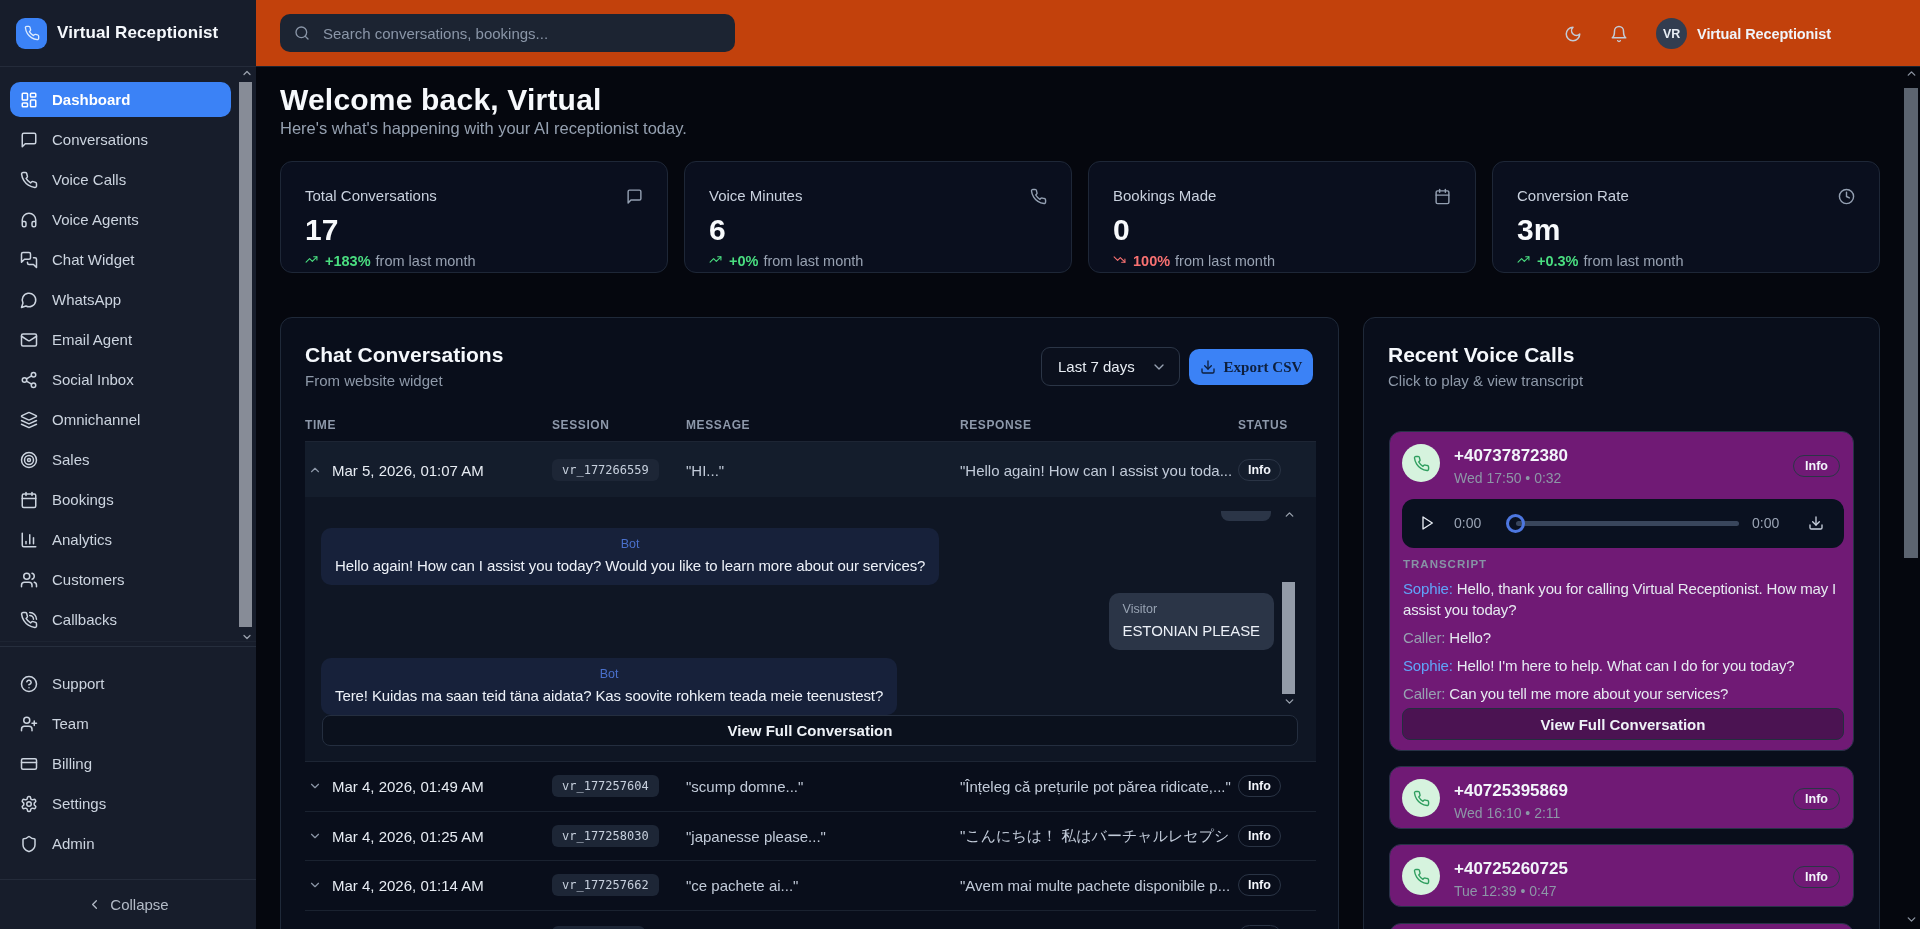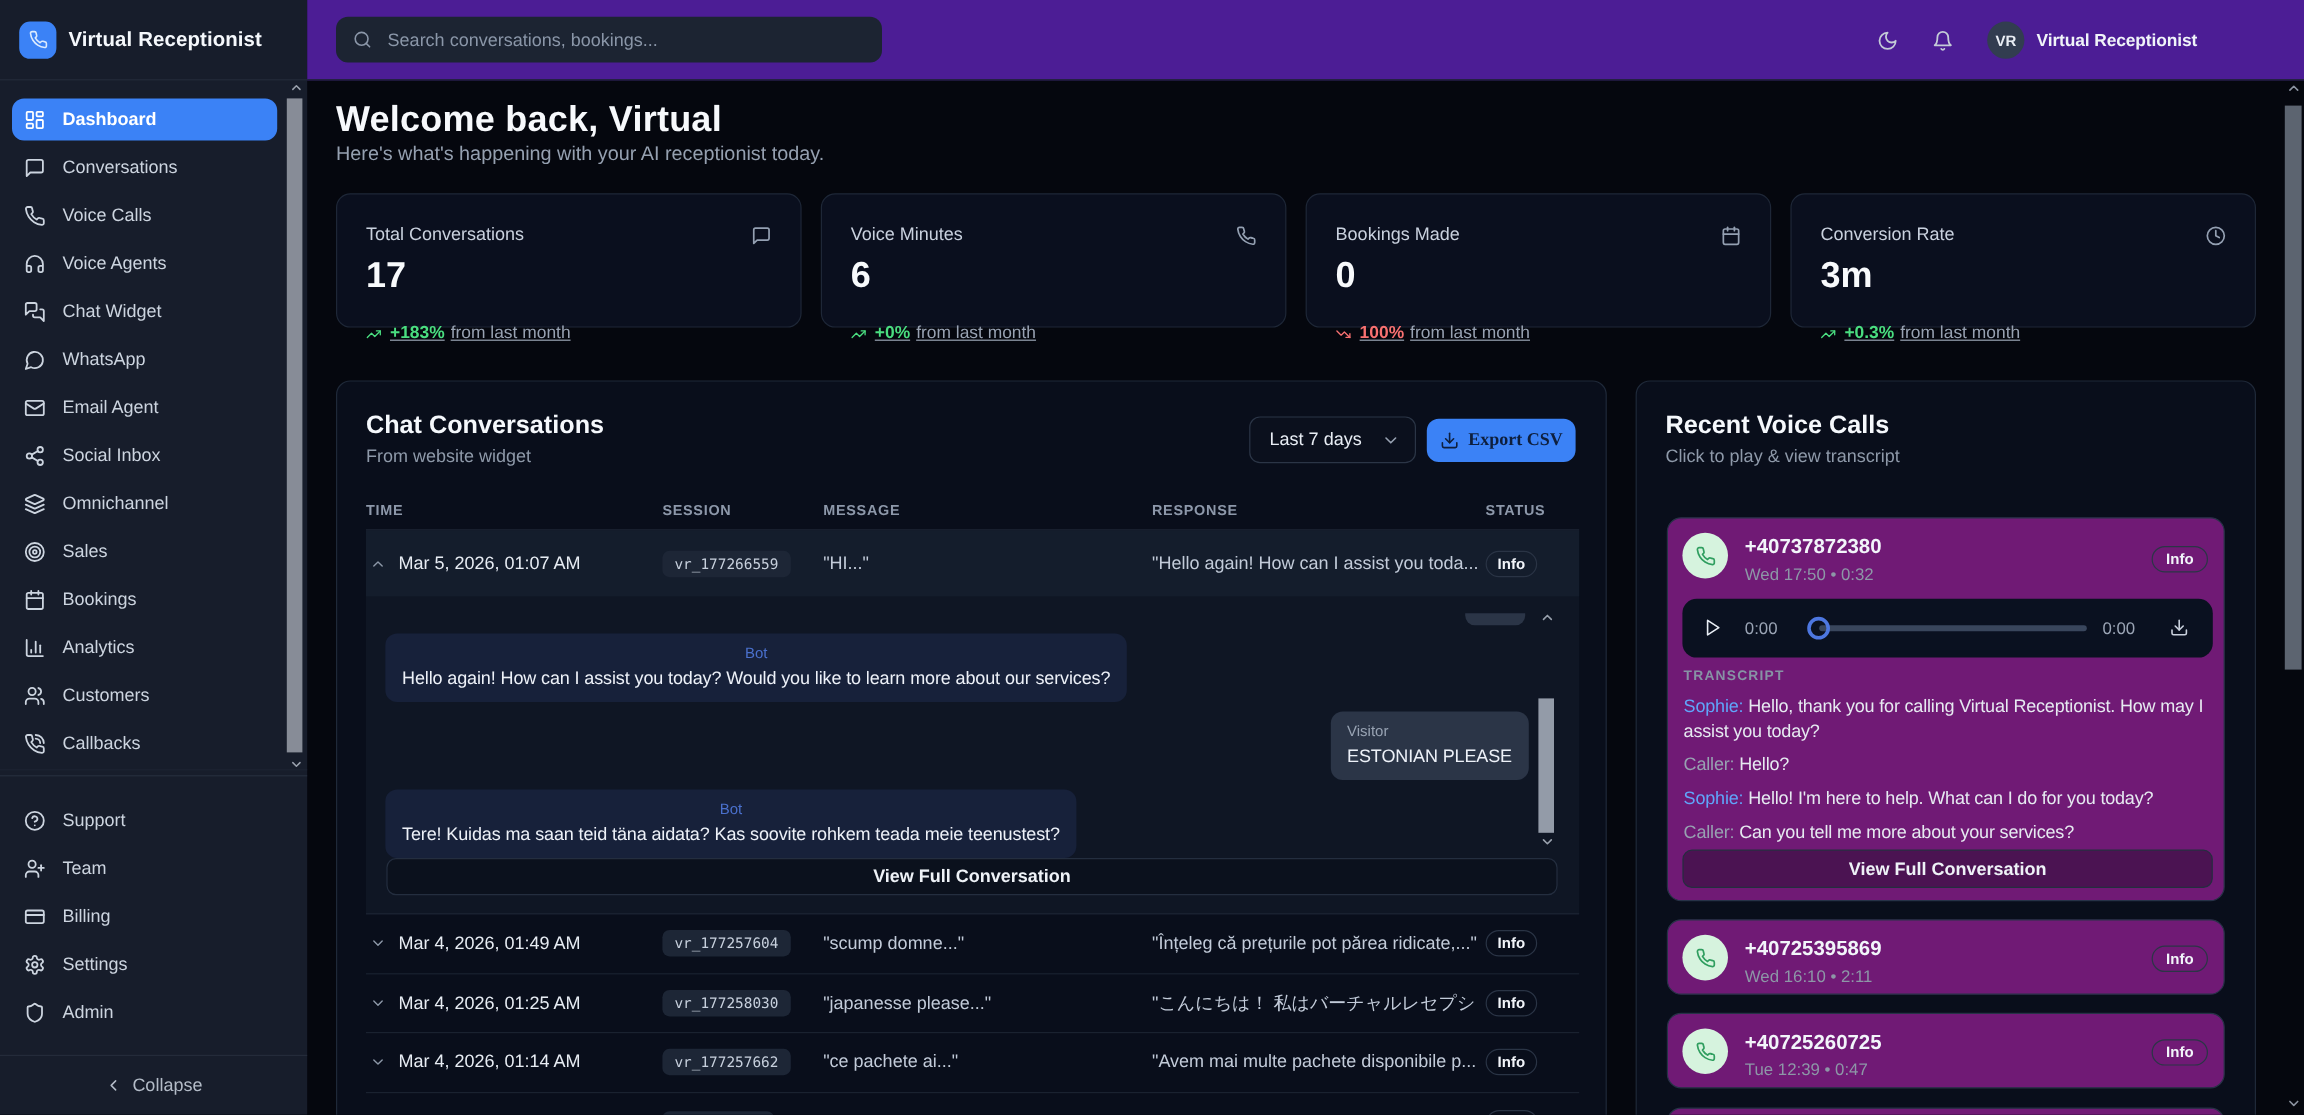--- a/index.html
+++ b/index.html
@@ -24,41 +24,41 @@
   .sidebar-nav-edge { position:absolute; top:641px; left:0; width:256px; height:1px; background:#1d2432; }
   .bottom-list { padding:19px 0 0 10px; display:flex; flex-direction:column; gap:5px; }
   .sidebar-collapse { position:absolute; top:879px; left:0; width:256px; height:50px; border-top:1px solid #242b3a; display:flex; align-items:center; justify-content:center; color:#b3bbc7; font-size:15px; cursor:pointer; }
   .sidebar-collapse svg { margin-right:8px; }
 
   
   .sb-scroll-thumb { position:absolute; left:239px; top:82px; width:13px; height:545px; background:#878c97; }
   .sb-chev { position:absolute; left:241px; color:#9aa1ad; }
 
   
-  .topbar { position:absolute; left:256px; top:0; width:1664px; height:67px; background:#4c1d95; border-bottom:1px solid #1b2330; }
+  .topbar { position:absolute; left:256px; top:0; width:1664px; height:67px; background:#c2410c; border-bottom:1px solid #1b2330; }
   .search-box { position:absolute; left:24px; top:14px; width:455px; height:38px; background:#1c2432; border-radius:10px; display:flex; align-items:center; padding:0 14px; }
   .search-box input { background:transparent; border:0; outline:none; color:#cfd7e2; font-size:15px; font-family:inherit; margin-left:13px; width:380px; }
   .search-box input::placeholder { color:#8a96a8; }
   .topbar-right { position:absolute; right:89px; top:0; height:67px; display:flex; align-items:center; gap:28px; }
   .icon-btn { color:#c3cbd7; cursor:pointer; }
   .avatar-cluster { display:flex; align-items:center;justify-content:flex-end; }
   .avatar { width:31px; height:31px; border-radius:50%; background:#323d50; color:#e8edf4; font-size:12.5px; font-weight:600; display:flex; align-items:center; justify-content:center; }
   .user-name { margin-left:10px; font-size:14.5px; font-weight:600; color:#f0f4f9; letter-spacing:-0.1px; }
 
   
   .main { position:absolute; left:256px; top:67px; width:1664px; height:862px; }
   .page-title { position:absolute; left:24px; top:16px; font-size:30px; font-weight:700; color:#f7f9fc; letter-spacing:.2px; }
   .page-subtitle { position:absolute; left:24px; top:52px; font-size:16.5px; color:#95a0b0; }
 
   .stats-row { position:absolute; left:24px; top:94px; width:1600px; display:flex; gap:16px; }
   .stat-card { position:relative; width:388px; height:112px; background:#0a0f1e; border:1px solid #1e2737; border-radius:12px; padding:25px 24px 0; }
   .stat-label { font-size:15px; color:#c9d1de; font-weight:500; }
   .stat-icon { position:absolute; right:24px; top:26px; color:#94a0b2; }
   .stat-value { margin-top:9px; font-size:30px; font-weight:700; color:#f8fafc; }
-  .stat-trend { margin-top:23px; display:flex; align-items:center; font-size:14.5px; color:#98a2b2;text-decoration:underline; }
+  .stat-trend { margin-top:6px; display:flex; align-items:flex-start; font-size:14.5px; color:#98a2b2; }
   .stat-trend .delta { font-weight:600; margin:0 5px 0 7px; }
   .trend-up .delta, .trend-up .trend-ico { color:#4ade80; }
   .trend-down .delta, .trend-down .trend-ico { color:#f87171; }
 
   .panel { position:absolute; top:250px; background:#090e1b; border:1px solid #1f2939; border-radius:12px; }
   .chat-panel { left:24px; width:1059px; height:740px; }
   .calls-panel { left:1107px; width:517px; height:740px; }
   .panel-title { position:absolute; left:24px; top:25px; font-size:21px; font-weight:700; color:#f5f8fc; }
   .panel-subtitle { position:absolute; left:24px; top:54px; font-size:15px; color:#8e99a9; }
 

